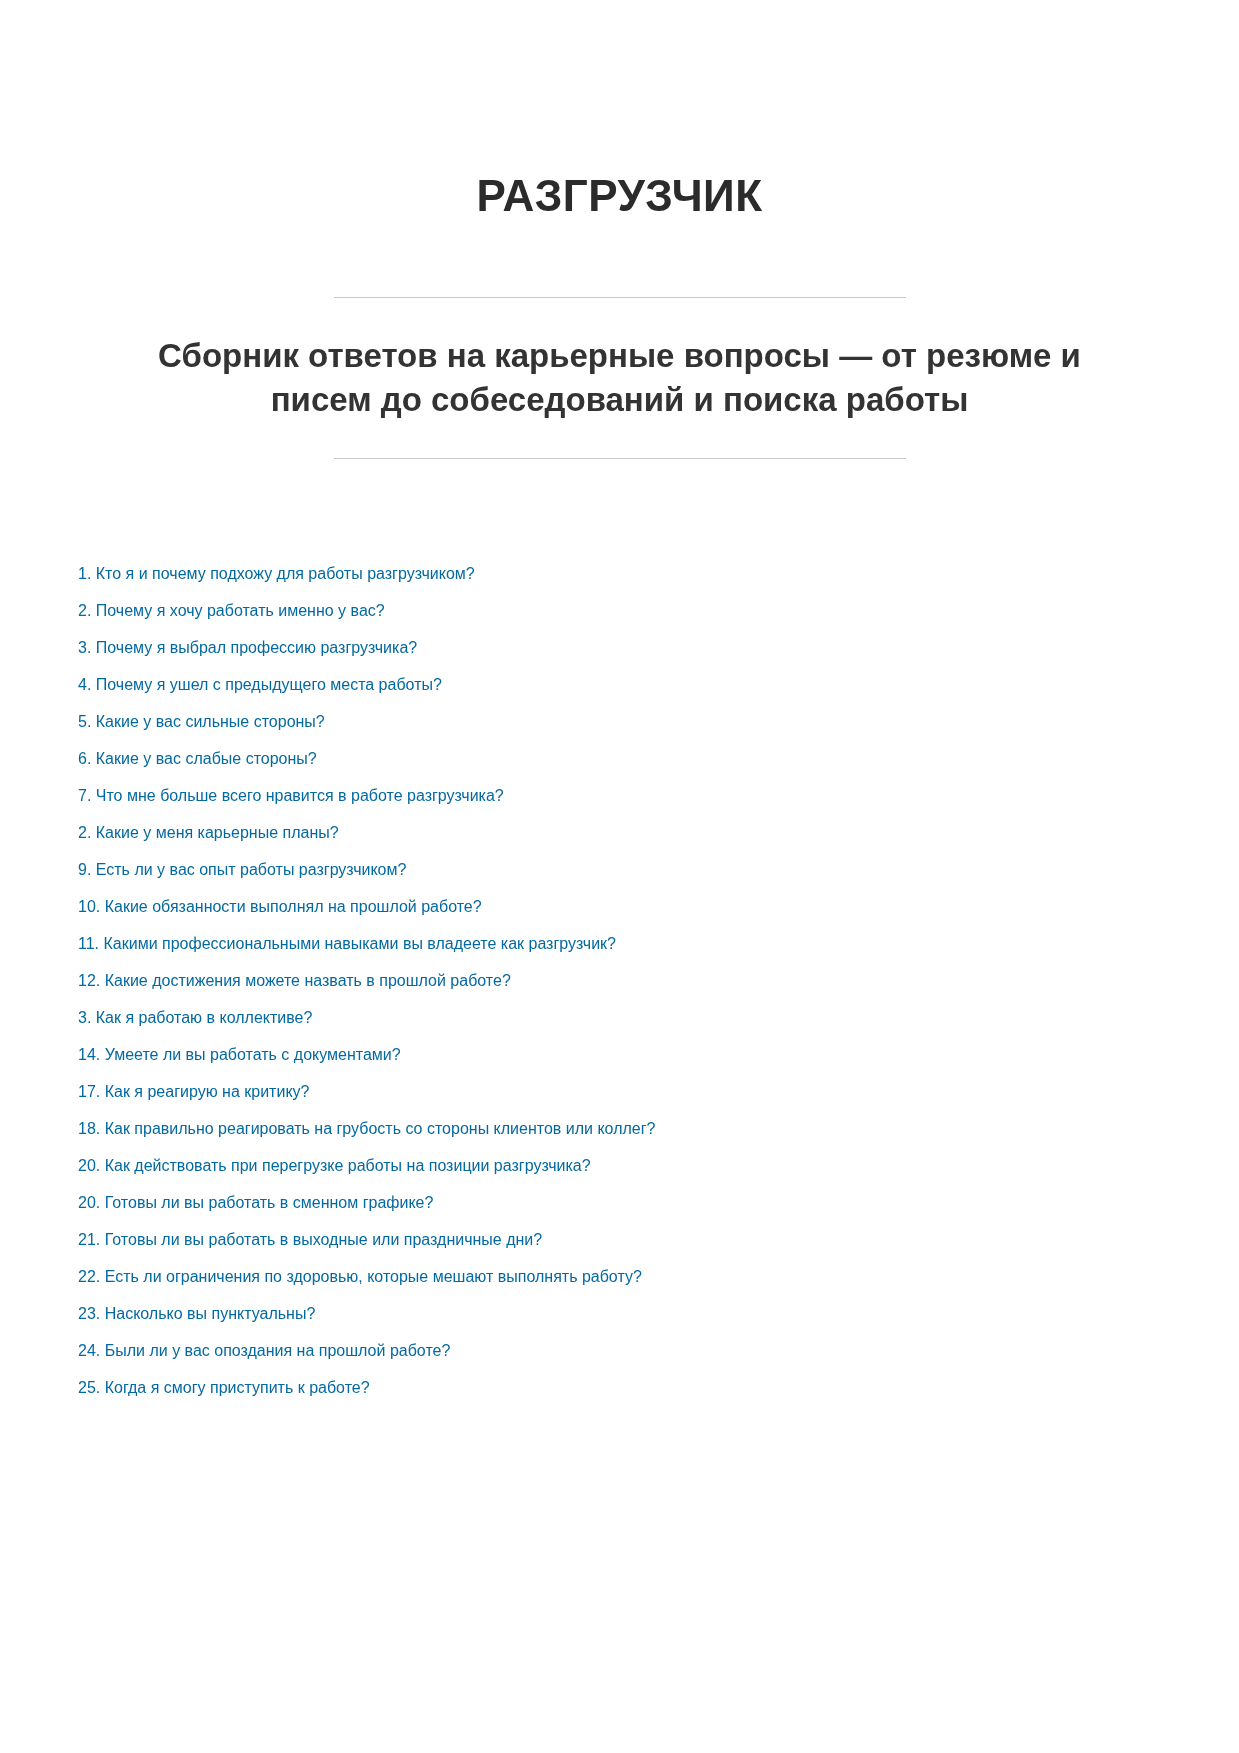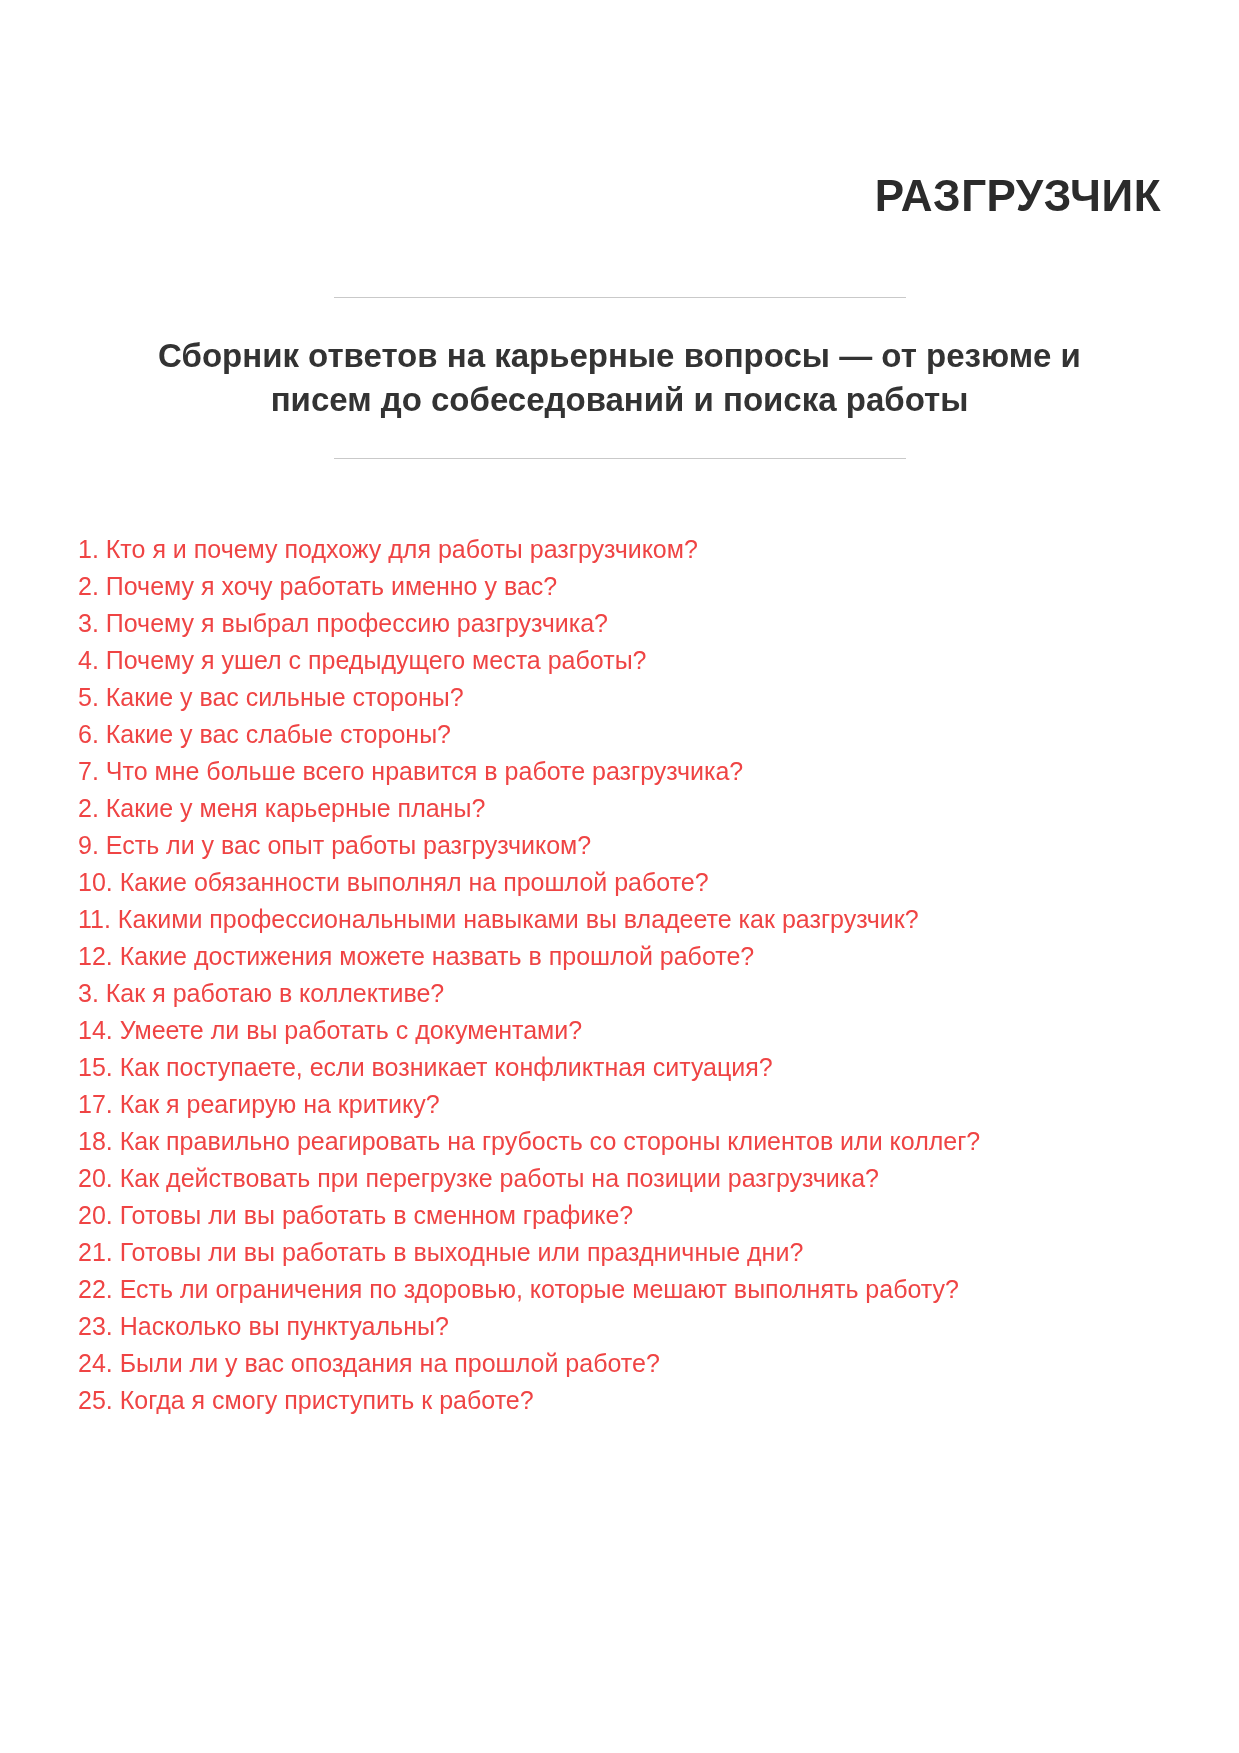--- a/index.html
+++ b/index.html
@@ -16,21 +16,21 @@
     position: relative;
     overflow: hidden;
   }
   .page {
     width: 100%;
     height: 100%;
     padding: 0 78px;
   }
   .doc-title {
     padding-top: 170px;
-    text-align: right;
+    text-align: center;
     font-size: 44px;
     font-weight: 700;
     color: #2b2b2b;
     letter-spacing: 0.5px;
     line-height: 1.2;
   }
   .rule {
     width: 572px;
     height: 0;
     border-top: 1px solid #c9c9c9;
@@ -41,23 +41,23 @@
   .doc-subtitle {
     margin: 36px auto 0 auto;
     max-width: 950px;
     text-align: center;
     font-size: 33px;
     font-weight: 700;
     color: #333333;
     line-height: 44px;
   }
   .questions {
-    margin-top: 72px;
-    font-size: 25px;
-    color: #ef4444;
+    margin-top: 96px;
+    font-size: 16px;
+    color: #0369a1;
     line-height: 37px;
   }
   .question {
     white-space: nowrap;
   }
 </style>
 </head>
 <body>
 
 <div class="page">
@@ -78,21 +78,20 @@
       <div class="question">5. Какие у вас сильные стороны?</div>
       <div class="question">6. Какие у вас слабые стороны?</div>
       <div class="question">7. Что мне больше всего нравится в работе разгрузчика?</div>
       <div class="question">2. Какие у меня карьерные планы?</div>
       <div class="question">9. Есть ли у вас опыт работы разгрузчиком?</div>
       <div class="question">10. Какие обязанности выполнял на прошлой работе?</div>
       <div class="question">11. Какими профессиональными навыками вы владеете как разгрузчик?</div>
       <div class="question">12. Какие достижения можете назвать в прошлой работе?</div>
       <div class="question">3. Как я работаю в коллективе?</div>
       <div class="question">14. Умеете ли вы работать с документами?</div>
-      <div class="question">15. Как поступаете, если возникает конфликтная ситуация?</div>
       <div class="question">17. Как я реагирую на критику?</div>
       <div class="question">18. Как правильно реагировать на грубость со стороны клиентов или коллег?</div>
       <div class="question">20. Как действовать при перегрузке работы на позиции разгрузчика?</div>
       <div class="question">20. Готовы ли вы работать в сменном графике?</div>
       <div class="question">21. Готовы ли вы работать в выходные или праздничные дни?</div>
       <div class="question">22. Есть ли ограничения по здоровью, которые мешают выполнять работу?</div>
       <div class="question">23. Насколько вы пунктуальны?</div>
       <div class="question">24. Были ли у вас опоздания на прошлой работе?</div>
       <div class="question">25. Когда я смогу приступить к работе?</div>
     </div>

